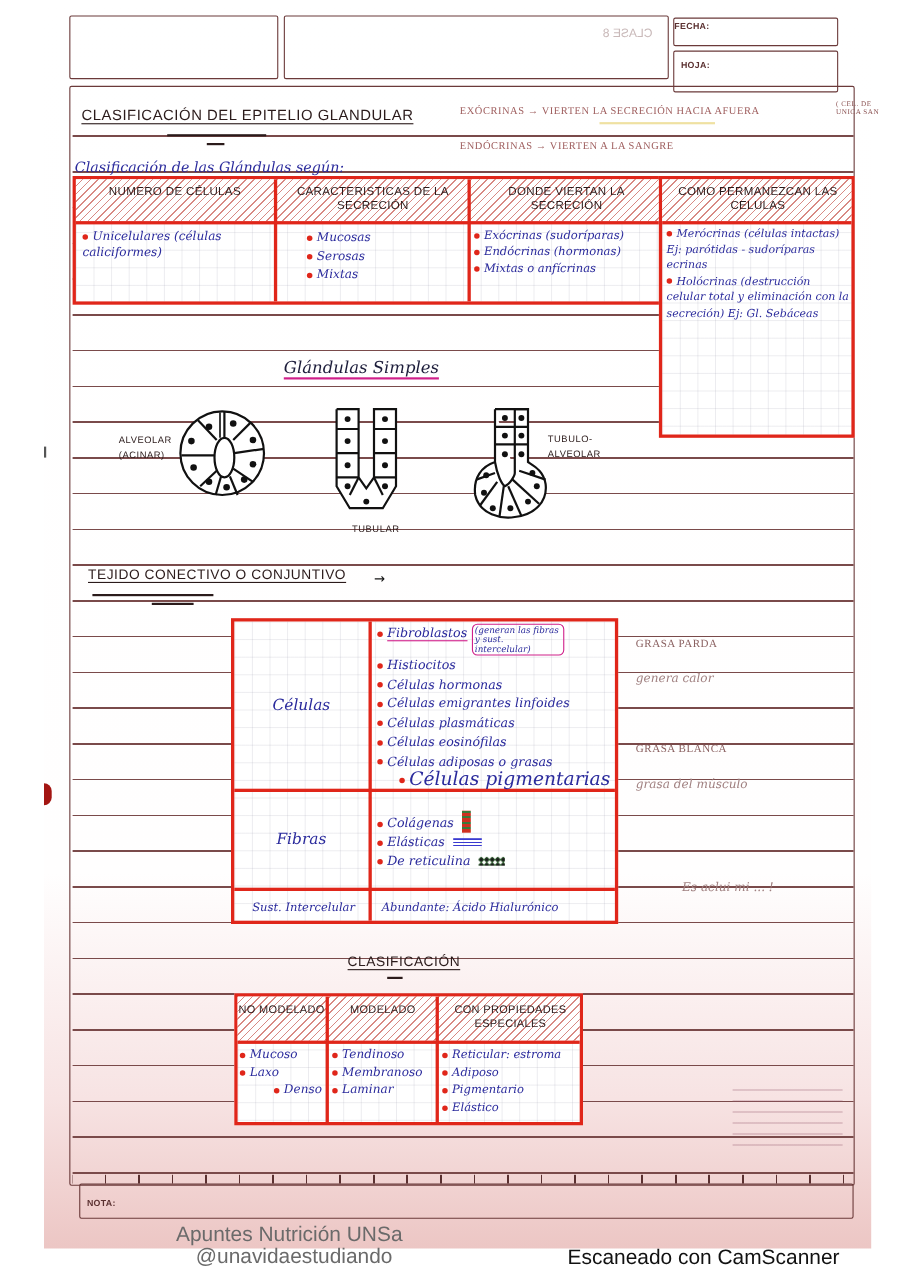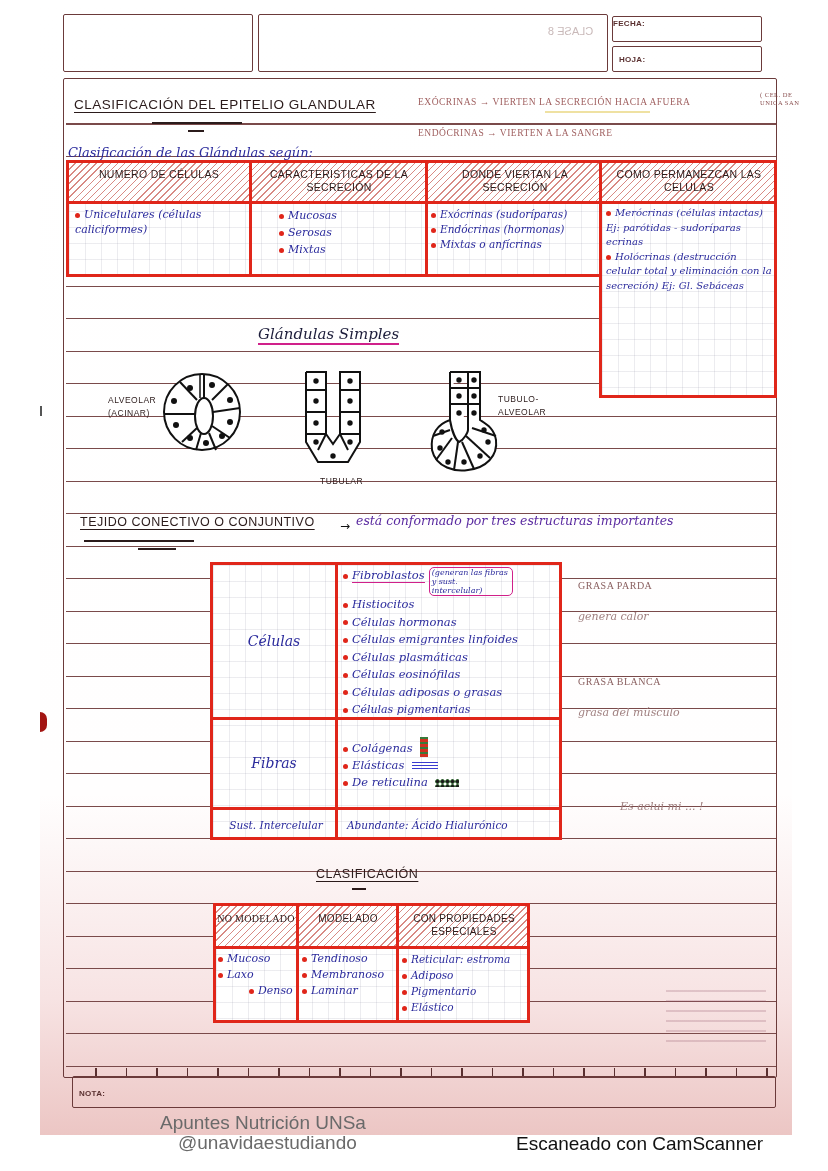--- a/index.html
+++ b/index.html
@@ -57,21 +57,21 @@
   <div class="punch"></div>
   <div class="tick-left"></div>
 
   <div class="box" style="left:63px;top:14px;width:190px;height:58px;"></div>
   <div class="box" style="left:258px;top:14px;width:350px;height:58px;">
     <span class="ghost" style="right:14px;top:10px;transform:scaleX(-1);">CLASE 8</span>
   </div>
   <div class="box" style="left:612px;top:16px;width:150px;height:26px;">
     <span class="small-label" style="left:0;top:2px;">FECHA:</span>
   </div>
-  <div class="box" style="left:612px;top:46px;width:150px;height:26px;">
+  <div class="box" style="left:612px;top:46px;width:150px;height:38px;">
     <span class="small-label" style="left:6px;top:8px;">HOJA:</span>
   </div>
 
   <div class="box" style="left:63px;top:78px;width:714px;height:1000px;border-color:#6b3a3a;"></div>
   <div class="ruled" style="top:92px;height:985px;"></div>
 
   <div class="abs caps u" style="left:74px;top:97px;font-size:13.5px;">CLASIFICACIÓN DEL EPITELIO GLANDULAR</div>
   <div class="abs" style="left:152px;top:122px;width:90px;height:2px;background:#2b1b1b;"></div>
   <div class="abs" style="left:188px;top:130px;width:16px;height:2px;background:#2b1b1b;"></div>
 
@@ -208,37 +208,36 @@
       </g>
     </svg>
   </div>
   <div class="abs caps" style="left:498px;top:394px;font-size:8.5px;">TUBULO-</div>
   <div class="abs caps" style="left:498px;top:407px;font-size:8.5px;">ALVEOLAR</div>
 
   <div class="abs caps u" style="left:80px;top:515px;font-size:12.5px;">TEJIDO CONECTIVO O CONJUNTIVO</div>
   <div class="abs" style="left:84px;top:540px;width:110px;height:1.5px;background:#2b1b1b;"></div>
   <div class="abs" style="left:138px;top:548px;width:38px;height:1.5px;background:#2b1b1b;"></div>
   <div class="abs" style="left:340px;top:519px;font-size:12px;color:#111;">→</div>
-  <div class="abs hand" style="left:356px;top:513px;font-size:12.5px;color:#5a2aa0;">está conformado por tres estructuras importantes</div>
 
   <div class="rtable" style="left:210px;top:562px;width:352px;height:278px;">
     <div class="vsep" style="left:122px;"></div>
     <div class="hsep" style="top:152px;"></div>
     <div class="hsep" style="top:242px;"></div>
 
     <div class="rcell hand" style="left:0;top:68px;width:122px;text-align:center;font-size:14px;">Células</div>
     <div class="rcell" style="left:130px;top:2px;width:216px;">
       <div class="li" style="line-height:17.5px;font-size:11.5px;"><span class="dot"></span><span style="border-bottom:1.5px solid #d0208a;">Fibroblastos</span><span style="font-size:8px;margin-left:4px;border:1px solid #d0208a;border-radius:5px;padding:0 2px;display:inline-block;line-height:9px;width:84px;vertical-align:top;">(generan las fibras y sust. intercelular)</span></div>
       <div class="li" style="line-height:17.5px;font-size:11.5px;"><span class="dot"></span><span>Histiocitos</span></div>
       <div class="li" style="line-height:17.5px;font-size:11.5px;"><span class="dot"></span><span>Células hormonas</span></div>
       <div class="li" style="line-height:17.5px;font-size:11.5px;"><span class="dot"></span><span>Células emigrantes linfoides</span></div>
       <div class="li" style="line-height:17.5px;font-size:11.5px;"><span class="dot"></span><span>Células plasmáticas</span></div>
       <div class="li" style="line-height:17.5px;font-size:11.5px;"><span class="dot"></span><span>Células eosinófilas</span></div>
       <div class="li" style="line-height:17.5px;font-size:11.5px;"><span class="dot"></span><span>Células adiposas o grasas</span></div>
-      <div class="li" style="line-height:17.5px;font-size:11px;"><span class="dot"></span><span>Células pigmentarias</span></div>
+      <div class="li" style="line-height:17.5px;font-size:17px;padding-left:20px;"><span class="dot"></span><span>Células pigmentarias</span></div>
     </div>
 
     <div class="rcell hand" style="left:0;top:190px;width:122px;text-align:center;font-size:14px;">Fibras</div>
     <div class="rcell" style="left:130px;top:172px;width:216px;">
       <div class="li" style="line-height:17px;font-size:11.5px;"><span class="dot"></span><span>Colágenas</span>
         <span style="display:inline-block;width:8px;height:20px;background:repeating-linear-gradient(0deg,#d03020 0 3px,#3a7a3a 3px 5px);vertical-align:bottom;margin-left:4px;"></span></div>
       <div class="li" style="line-height:17px;font-size:11.5px;"><span class="dot"></span><span>Elásticas</span>
         <span style="display:inline-block;width:26px;height:8px;background:repeating-linear-gradient(180deg,#3a3ad0 0 1.5px,transparent 1.5px 3px);vertical-align:middle;margin-left:4px;"></span></div>
       <div class="li" style="line-height:17px;font-size:11.5px;"><span class="dot"></span><span>De reticulina</span>
         <span style="display:inline-block;width:24px;height:8px;background:radial-gradient(circle,#1a1a1a 30%,#3a6a3a 60%,transparent 70%);background-size:5px 5px;vertical-align:middle;margin-left:4px;"></span></div>
@@ -256,21 +255,21 @@
 
   <div class="abs caps u" style="left:316px;top:867px;font-size:12.5px;">CLASIFICACIÓN</div>
   <div class="abs" style="left:352px;top:888px;width:14px;height:1.5px;background:#2b1b1b;"></div>
 
   <div class="rtable" style="left:213px;top:903px;width:317px;height:120px;">
     <div class="rcell hatch" style="left:0;top:0;width:311px;height:40px;"></div>
     <div class="hsep" style="top:40px;"></div>
     <div class="vsep" style="left:80px;"></div>
     <div class="vsep" style="left:180px;"></div>
 
-    <div class="rcell th" style="left:0;top:6px;width:80px;font-size:10px;font-family:Liberation Serif, serif;">NO MODELADO</div>
+    <div class="rcell th" style="left:0;top:6px;width:80px;font-size:10px;">NO MODELADO</div>
     <div class="rcell th" style="left:84px;top:6px;width:96px;font-size:10px;">MODELADO</div>
     <div class="rcell th" style="left:184px;top:6px;width:128px;font-size:10px;">CON PROPIEDADES ESPECIALES</div>
 
     <div class="rcell" style="left:2px;top:45px;width:76px;">
       <div class="li" style="line-height:16px;"><span class="dot"></span><span>Mucoso</span></div>
       <div class="li" style="line-height:16px;"><span class="dot"></span><span>Laxo</span></div>
       <div class="li" style="line-height:16px;margin-left:31px;"><span class="dot"></span><span>Denso</span></div>
     </div>
     <div class="rcell" style="left:86px;top:45px;width:94px;">
       <div class="li" style="line-height:16px;"><span class="dot"></span><span>Tendinoso</span></div>

